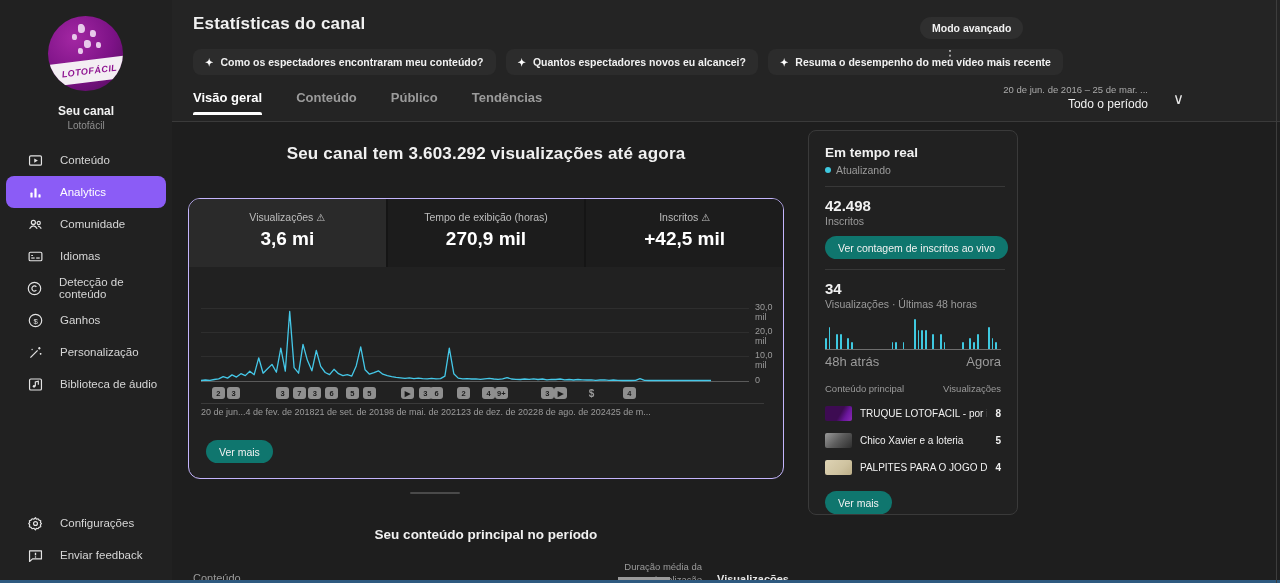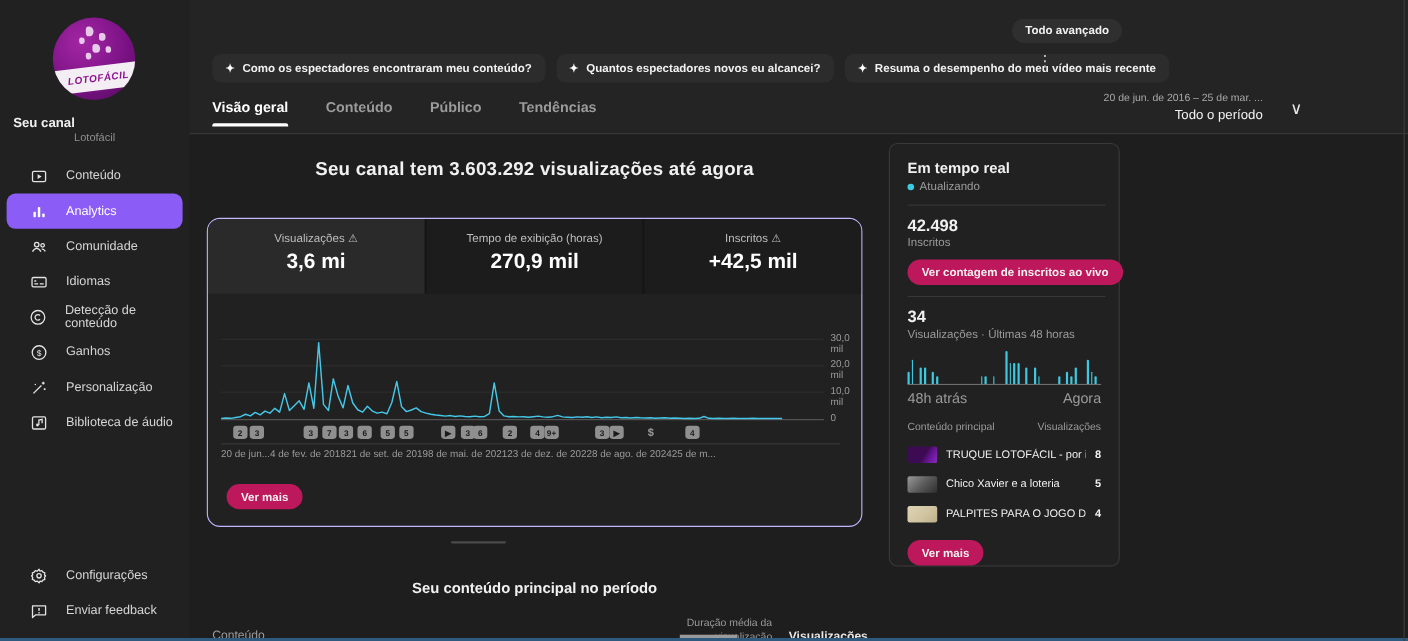--- a/index.html
+++ b/index.html
@@ -8,21 +8,21 @@
 
   
   #sidebar { position:absolute; left:0; top:0; width:172px; height:583px; background:#212121; }
   #avatar { position:absolute; left:48px; top:16px; width:75px; height:75px; border-radius:50%;
     background:radial-gradient(circle at 35% 30%, #a327a3, #7c1286 55%, #4e0b59);
     overflow:hidden; }
   #avatar .ribbon { position:absolute; left:-6px; top:44px; width:95px; height:22px; background:#f3eef3;
     transform:rotate(-7deg); border-radius:3px; display:flex; align-items:center; justify-content:center; }
   #avatar .ribbon span { color:#8e1390; font-weight:700; font-style:italic; font-size:9px; letter-spacing:.5px; }
   #avatar .dot { position:absolute; background:#e7c9ea; border-radius:40% 60% 55% 45%; }
-  #ch-name { position:absolute; top:104px; left:12px; width:172px; text-align:left; font-size:12px; font-weight:700; }
+  #ch-name { position:absolute; top:104px; left:0; width:172px; text-align:center; font-size:12px; font-weight:700; }
   #ch-handle { position:absolute; top:120px; left:0; width:172px; text-align:center; font-size:10px; color:#8f8f8f; }
   #side-menu { position:absolute; top:144px; left:0; width:172px; }
   .side-item { display:flex; align-items:center; height:32px; padding-left:20px; gap:16px;
     color:#d6d6d6; font-size:11.5px; cursor:pointer; border-radius:8px; margin:0 6px; }
   .side-item .icon { width:18px; height:18px; display:flex; align-items:center; justify-content:center; }
   .side-item svg { width:17px; height:17px; }
   .side-item.active { background:#8b5cf6; color:#ffffff; font-weight:400; }
   #side-footer { position:absolute; bottom:12px; left:0; width:172px; }
 
   
@@ -69,22 +69,22 @@
   #plot-svg { position:absolute; left:12px; top:20px; }
   #markers { position:absolute; left:12px; top:118px; width:510px; height:13px; }
   .marker { position:absolute; top:0; width:13px; height:12px; background:#8f8f8f; color:#1b1b1b;
     border-radius:3px; font-size:7.5px; font-weight:700; display:flex; align-items:center;
     justify-content:center; cursor:pointer; }
   .marker.plain { background:none; color:#9b9b9b; font-size:10px; font-weight:700; }
   #xaxis-line { position:absolute; left:12px; top:134px; width:563px; height:1px; background:#3a3a3a; }
   #xticks { position:absolute; left:12px; top:138px; width:563px; display:flex; justify-content:flex-start; }
   .xtick { font-size:9px; color:#9b9b9b; white-space:nowrap; }
   #chart-more { position:absolute; left:17px; top:241px; }
-  .pill-btn { display:inline-flex; align-items:center; height:23px; padding:0 13px; background:#be185d;
-    border-radius:13px; font-size:10.5px; font-weight:700; color:#f1f1f1; cursor:pointer; white-space:nowrap; }
+  .pill-btn { display:inline-flex; align-items:center; height:23px; padding:0 13px; background:#0f766e;
+    border-radius:13px; font-size:10.5px; font-weight:400; color:#f1f1f1; cursor:pointer; white-space:nowrap; }
 
   
   #rt-card { position:absolute; left:808px; top:130px; width:210px; height:385px; background:#212121;
     border:1px solid #3a3a3a; border-radius:8px; padding:14px 16px 0 16px; }
   #rt-title { font-size:13.5px; font-weight:700; }
   #rt-updating { display:flex; align-items:center; gap:5px; margin-top:4px; }
   #rt-updating .dot { width:6px; height:6px; border-radius:50%; background:#3fc9e0; }
   #rt-updating span.txt { font-size:10.5px; color:#9b9b9b; }
   .rt-div { height:1px; background:#383838; margin:10px -4px 10px 0; }
   #rt-subs { font-size:15px; font-weight:700; }
@@ -235,21 +235,22 @@
             <line x1="10" y1="6.8" x2="10" y2="9.8" stroke="#e3e3e3" stroke-width="1.6"></line>
             <circle cx="10" cy="11.8" r="0.9" fill="#e3e3e3"></circle>
           </svg>
         </span>
         <span>Enviar feedback</span>
       </div>
     </div>
 </div>
 
 <div id="header">
-  <div id="adv-btn">Todo avançado</div>
+  <div id="page-title">Estatísticas do canal</div>
+  <div id="adv-btn">Modo avançado</div>
   <div id="chips">
       <div class="chip">
         <span class="spark">✦</span>
         <span>Como os espectadores encontraram meu conteúdo?</span>
       </div>
       <div class="chip">
         <span class="spark">✦</span>
         <span>Quantos espectadores novos eu alcancei?</span>
       </div>
       <div class="chip">

